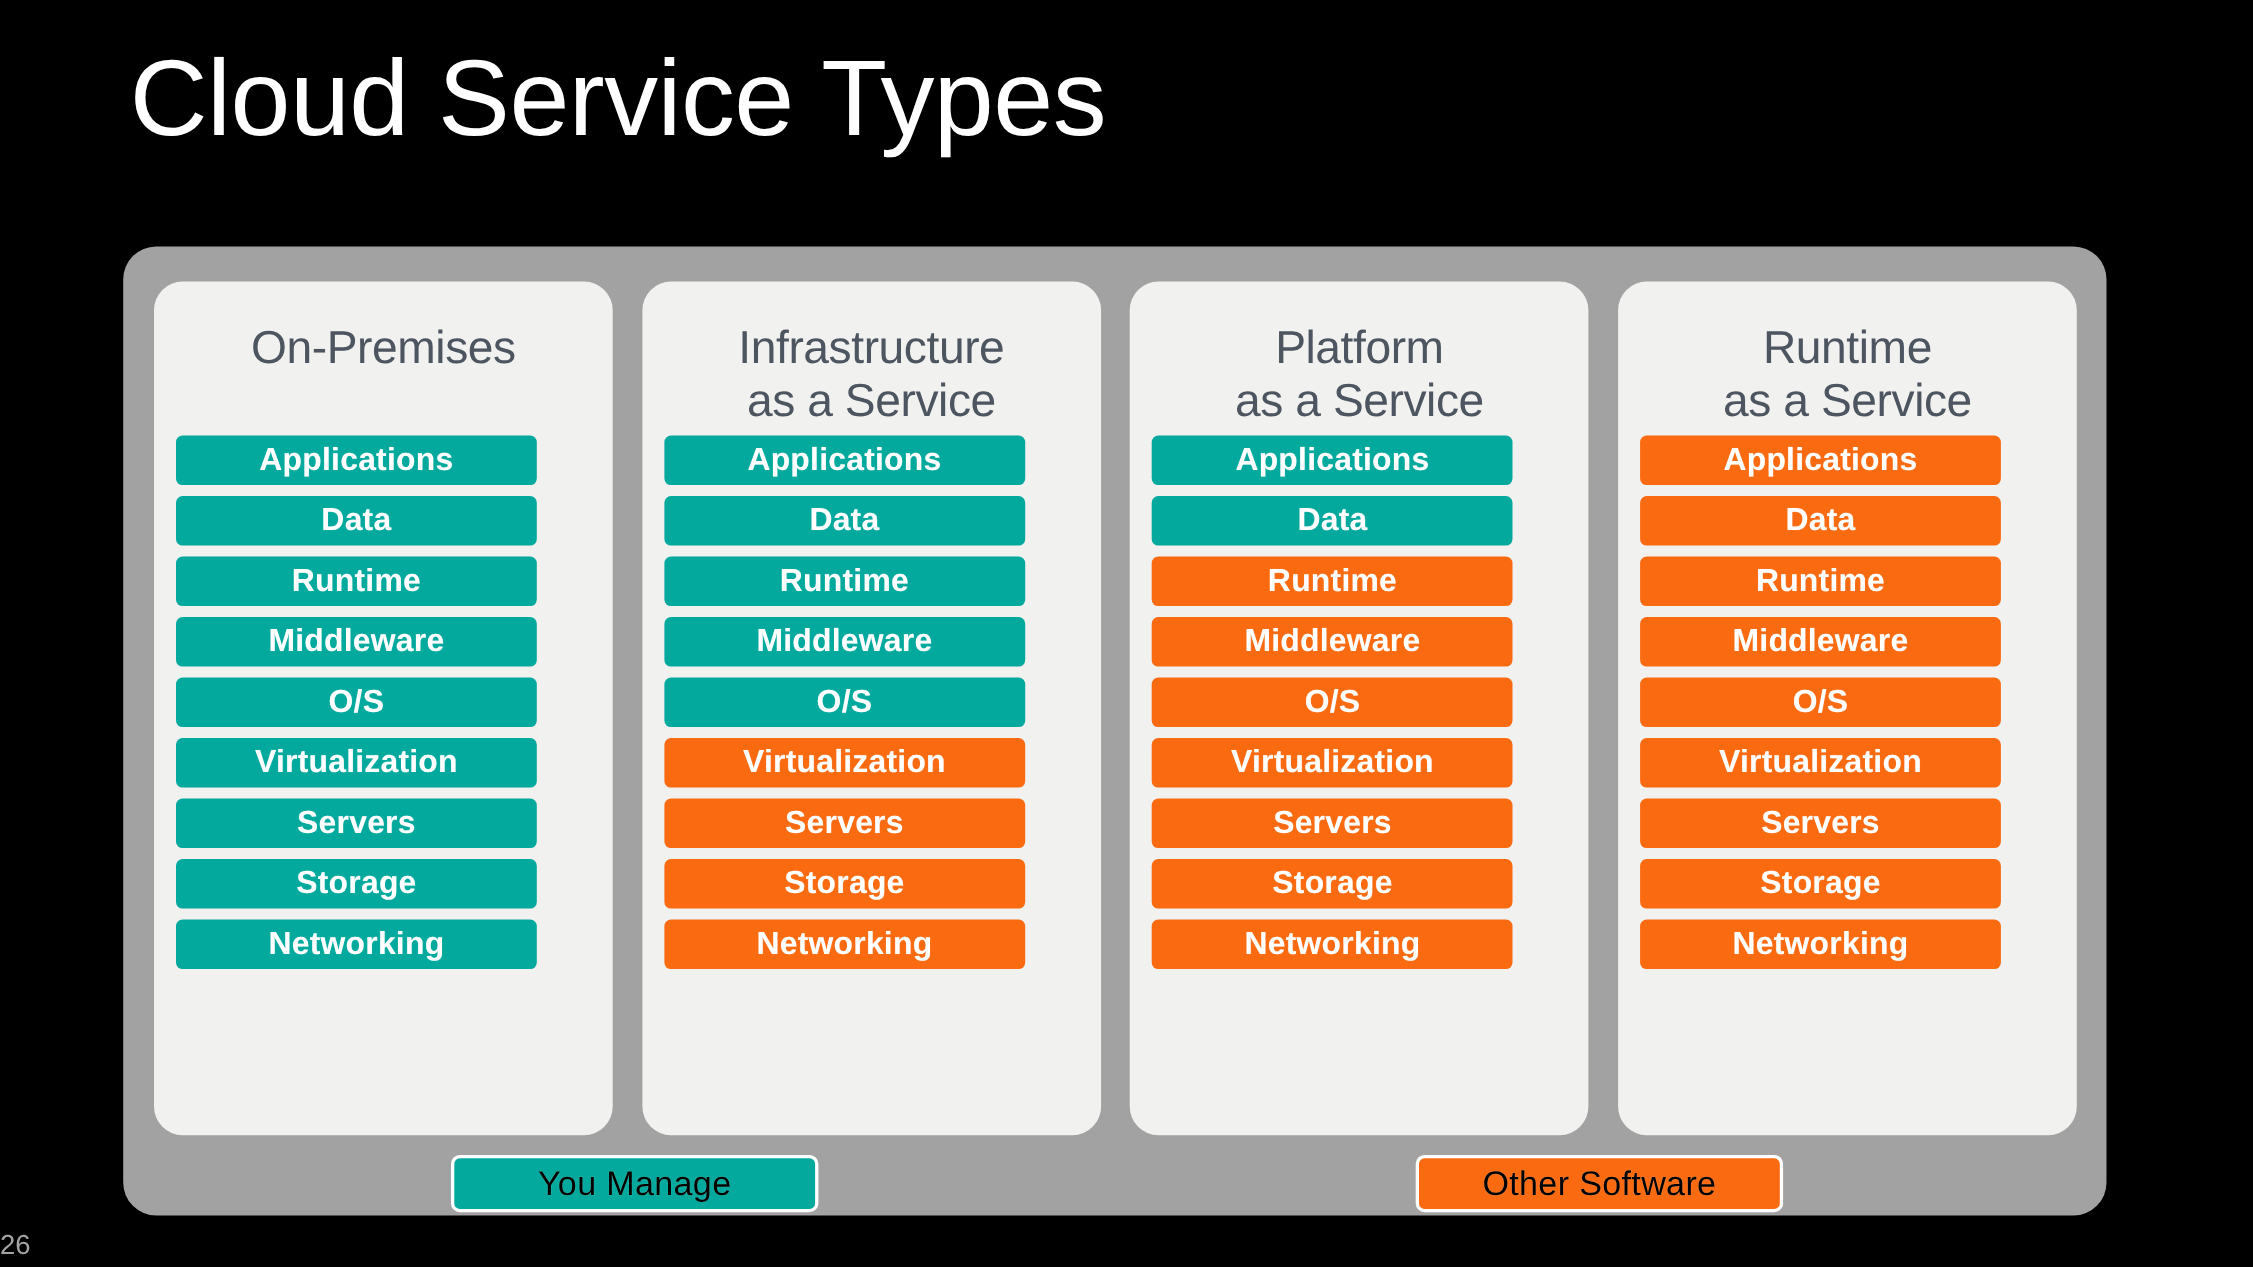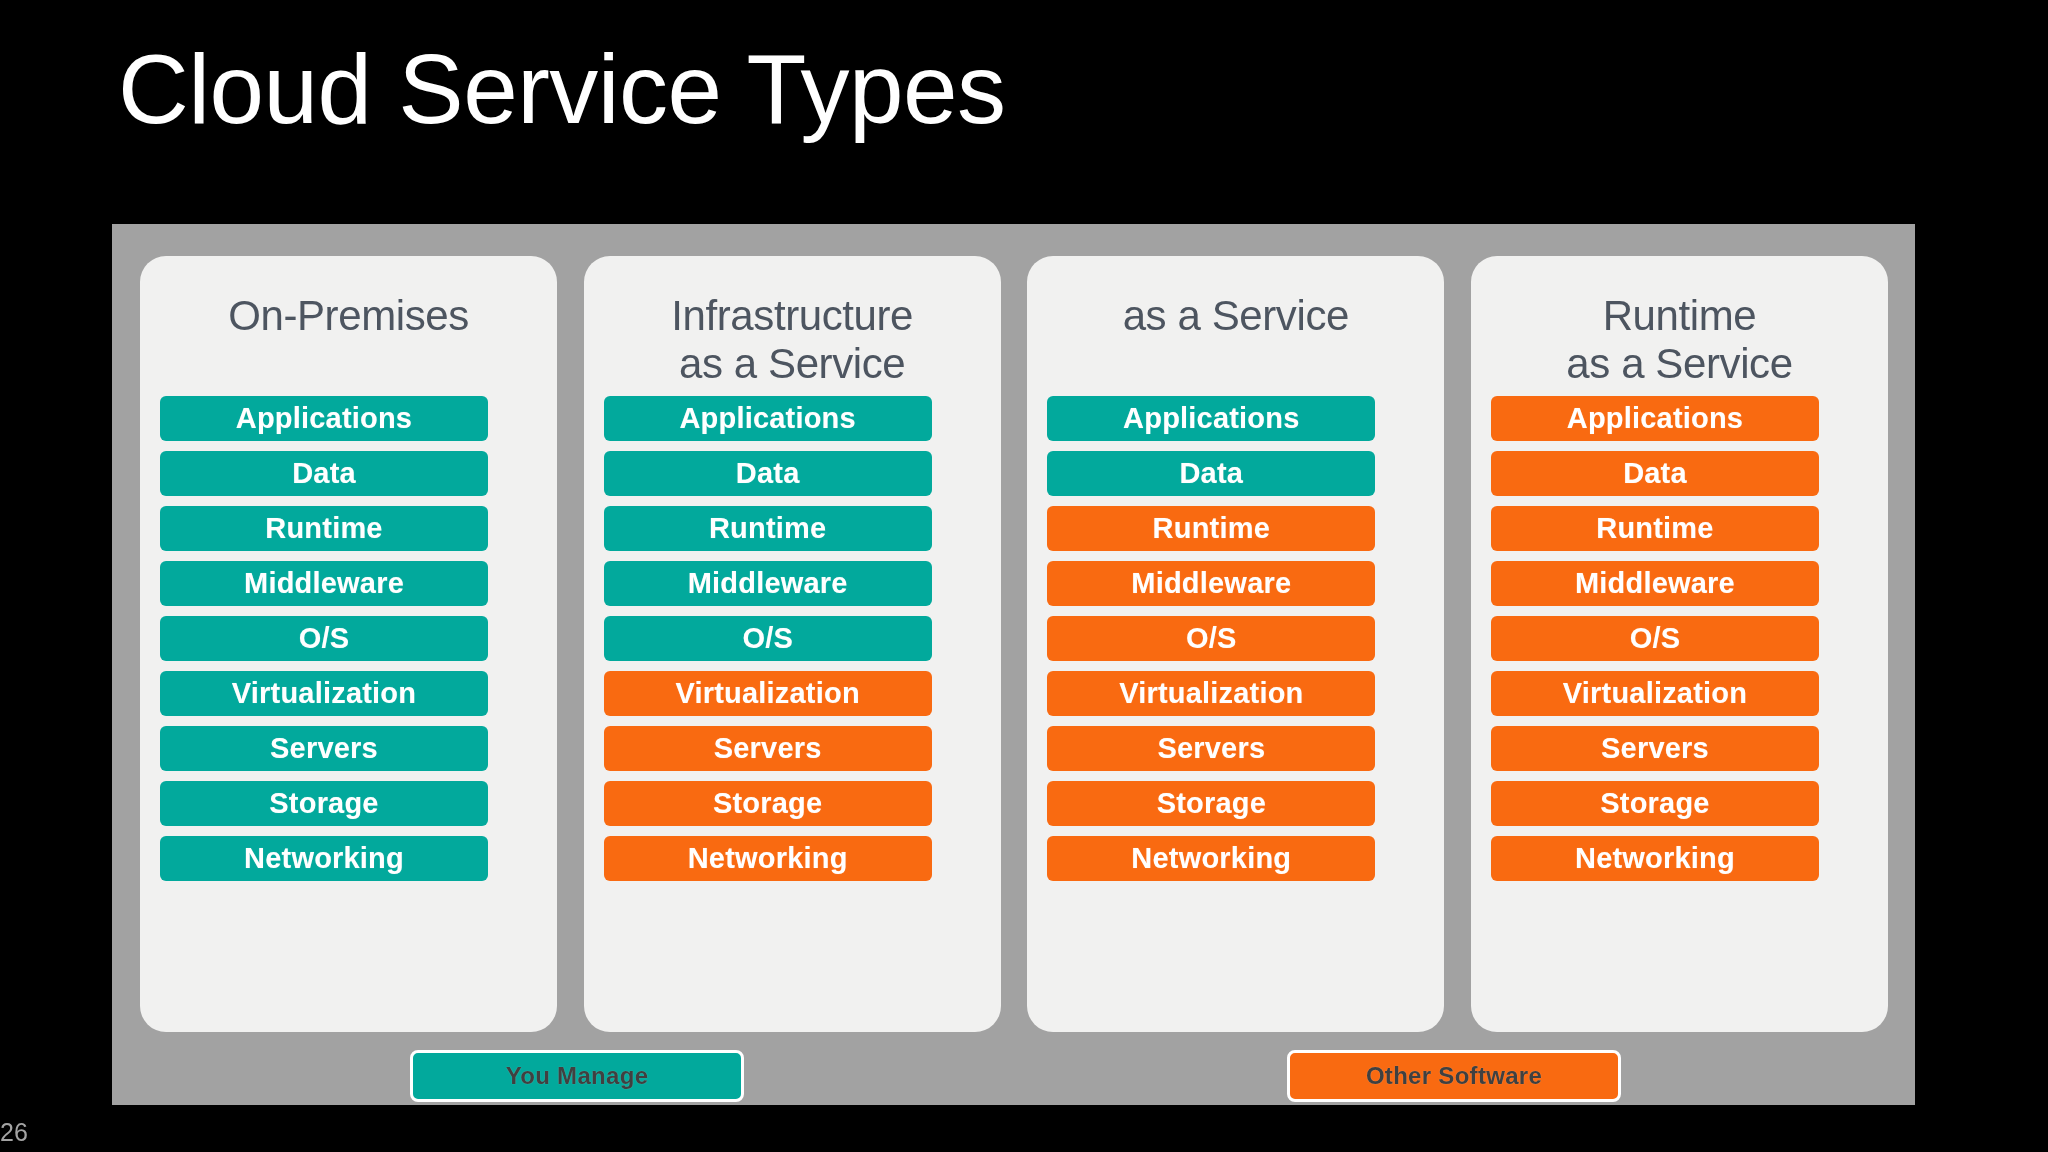--- a/index.html
+++ b/index.html
@@ -36,20 +36,21 @@
   }
 
   
   .panel {
     position: absolute;
     left: 112px;
     top: 224px;
     width: 1803px;
     height: 881px;
     background: #a2a2a2;
+    border-radius: 30px;
   }
 
   .cards-row {
     position: absolute;
     left: 28px;
     top: 32px;
     width: 1748px;
     height: 776px;
     display: flex;
     justify-content: space-between;
@@ -114,23 +115,23 @@
   .legend-chip {
     position: absolute;
     top: 0;
     height: 52px;
     border-radius: 8px;
     border: 3px solid #ffffff;
     box-sizing: border-box;
     display: flex;
     align-items: center;
     justify-content: center;
-    color: #404040;
-    font-size: 24px;
-    font-weight: 700;
+    color: #000000;
+    font-size: 31px;
+    font-weight: 400;
     letter-spacing: 0.3px;
     text-shadow: 0 0 1px rgba(255,255,255,0.4);
   }
   .legend-chip.you {
     left: 298px;
     width: 334px;
     background: #02a99c;
   }
   .legend-chip.other {
     left: 1175px;
@@ -195,20 +196,21 @@
             <div class="layer teal">Middleware</div>
             <div class="layer teal">O/S</div>
             <div class="layer orange">Virtualization</div>
             <div class="layer orange">Servers</div>
             <div class="layer orange">Storage</div>
             <div class="layer orange">Networking</div>
           </div>
         </div>
         <div class="card">
           <div class="card-title">
+            <span class="ct-line">Platform</span>
             <span class="ct-line">as a Service</span>
           </div>
           <div class="layers">
             <div class="layer teal">Applications</div>
             <div class="layer teal">Data</div>
             <div class="layer orange">Runtime</div>
             <div class="layer orange">Middleware</div>
             <div class="layer orange">O/S</div>
             <div class="layer orange">Virtualization</div>
             <div class="layer orange">Servers</div>

